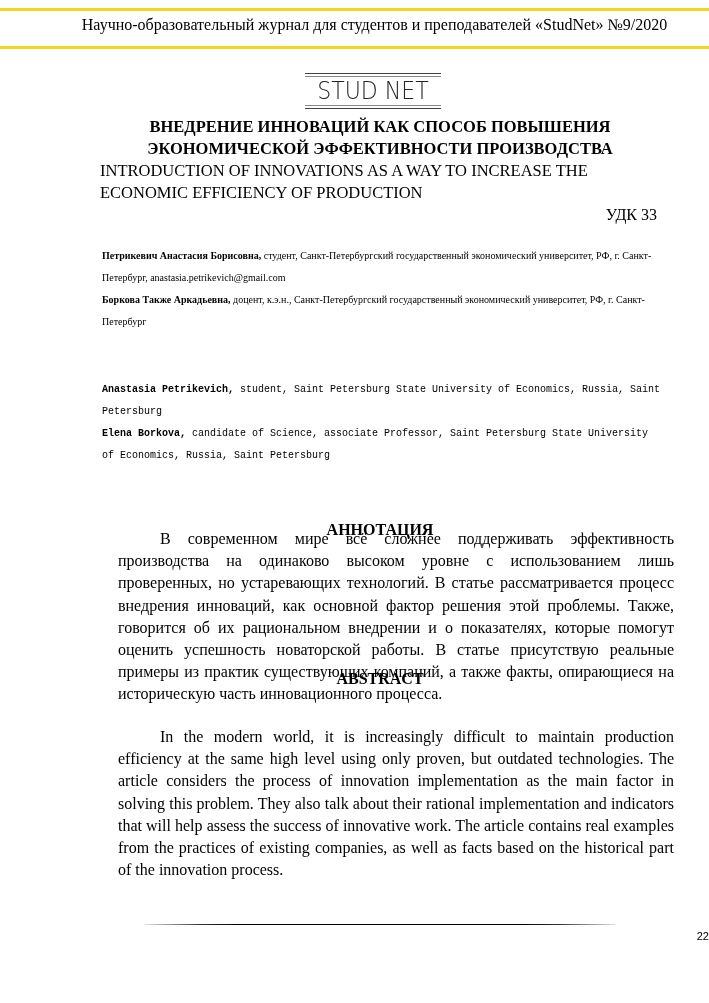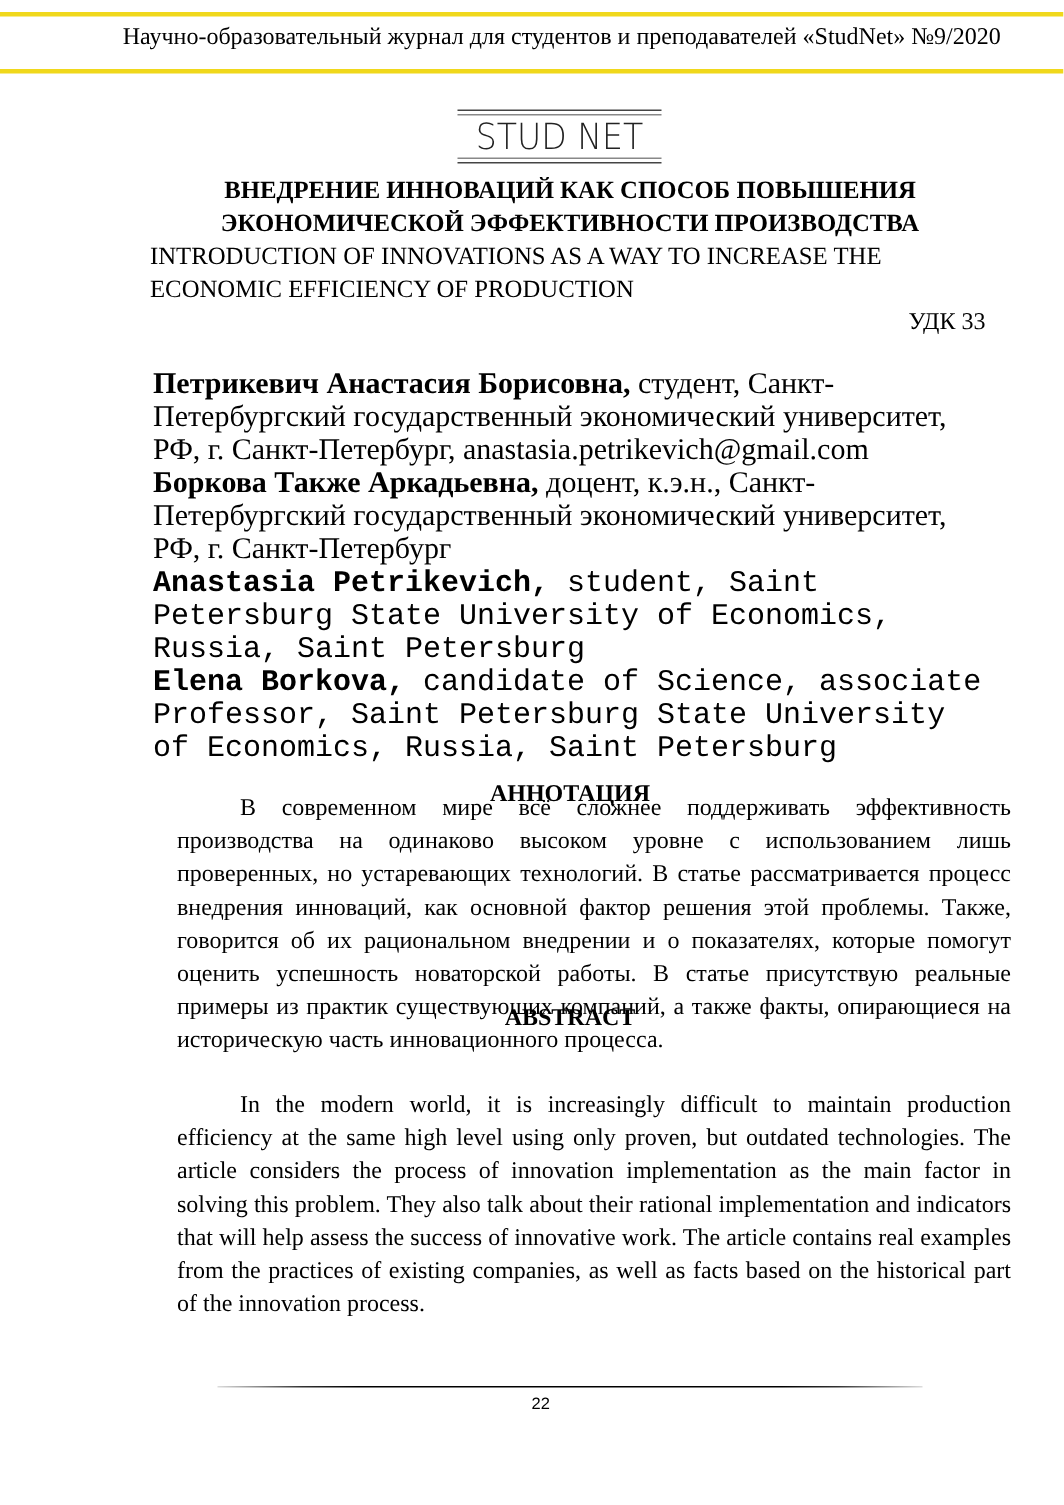--- a/index.html
+++ b/index.html
@@ -35,21 +35,21 @@
       font-weight: bold; font-size: 16.5px; line-height: 22px;
     }
     .title-en {
       position: absolute; top: 160px; left: 100px; width: 560px; text-align: left;
       font-size: 16.5px; line-height: 22px;
     }
     .udk {
       position: absolute; top: 204px; right: 52px; font-size: 16px; line-height: 22px;
     }
     .authors {
-      position: absolute; left: 102px; width: 560px; font-size: 20px; line-height: 22px;
+      position: absolute; left: 102px; width: 560px; font-size: 10px; line-height: 22px;
     }
     .authors.ru { top: 245px; }
     .authors.en { top: 379px; font-family: Liberation Mono, monospace; }
     .authors p { margin: 0; }
     .authors b { font-weight: bold; }
     .section-heading {
       position: absolute; left: 100px; width: 560px; text-align: center;
       font-weight: bold; font-size: 16px; line-height: 22px;
     }
     .section-heading.ru { top: 519px; text-align: center; }
@@ -58,21 +58,21 @@
       position: absolute; left: 102px; width: 556px; text-align: justify;
       font-size: 16px; line-height: 22.2px; margin: 16px; text-indent: 42px;
     }
     .abstract-text.ru { top: 512px; }
     .abstract-text.en { top: 710px; }
     .footer-line {
       position: absolute; top: 924px; left: 145px; width: 470px; height: 1px;
       background: linear-gradient(to right, #ddd 0%, #888 6%, #333 12%, #000 20%, #000 80%, #333 88%, #888 94%, #ddd 100%);
     }
     .page-number {
-      position: absolute; top: 929px; left: 0; width: 709px; text-align: center;
+      position: absolute; top: 929px; left: 0; width: 709px; text-align: right;
       font-family: Liberation Sans, sans-serif; font-size: 11px; line-height: 14px; padding-left: 12px; box-sizing: border-box;
     }
   </style>
 </head>
 <body>
 
 <div class="hdr-line top"></div>
 <div class="journal-header">Научно-образовательный журнал для студентов и преподавателей «StudNet» №9/2020</div>
 <div class="hdr-line bottom"></div>
 

